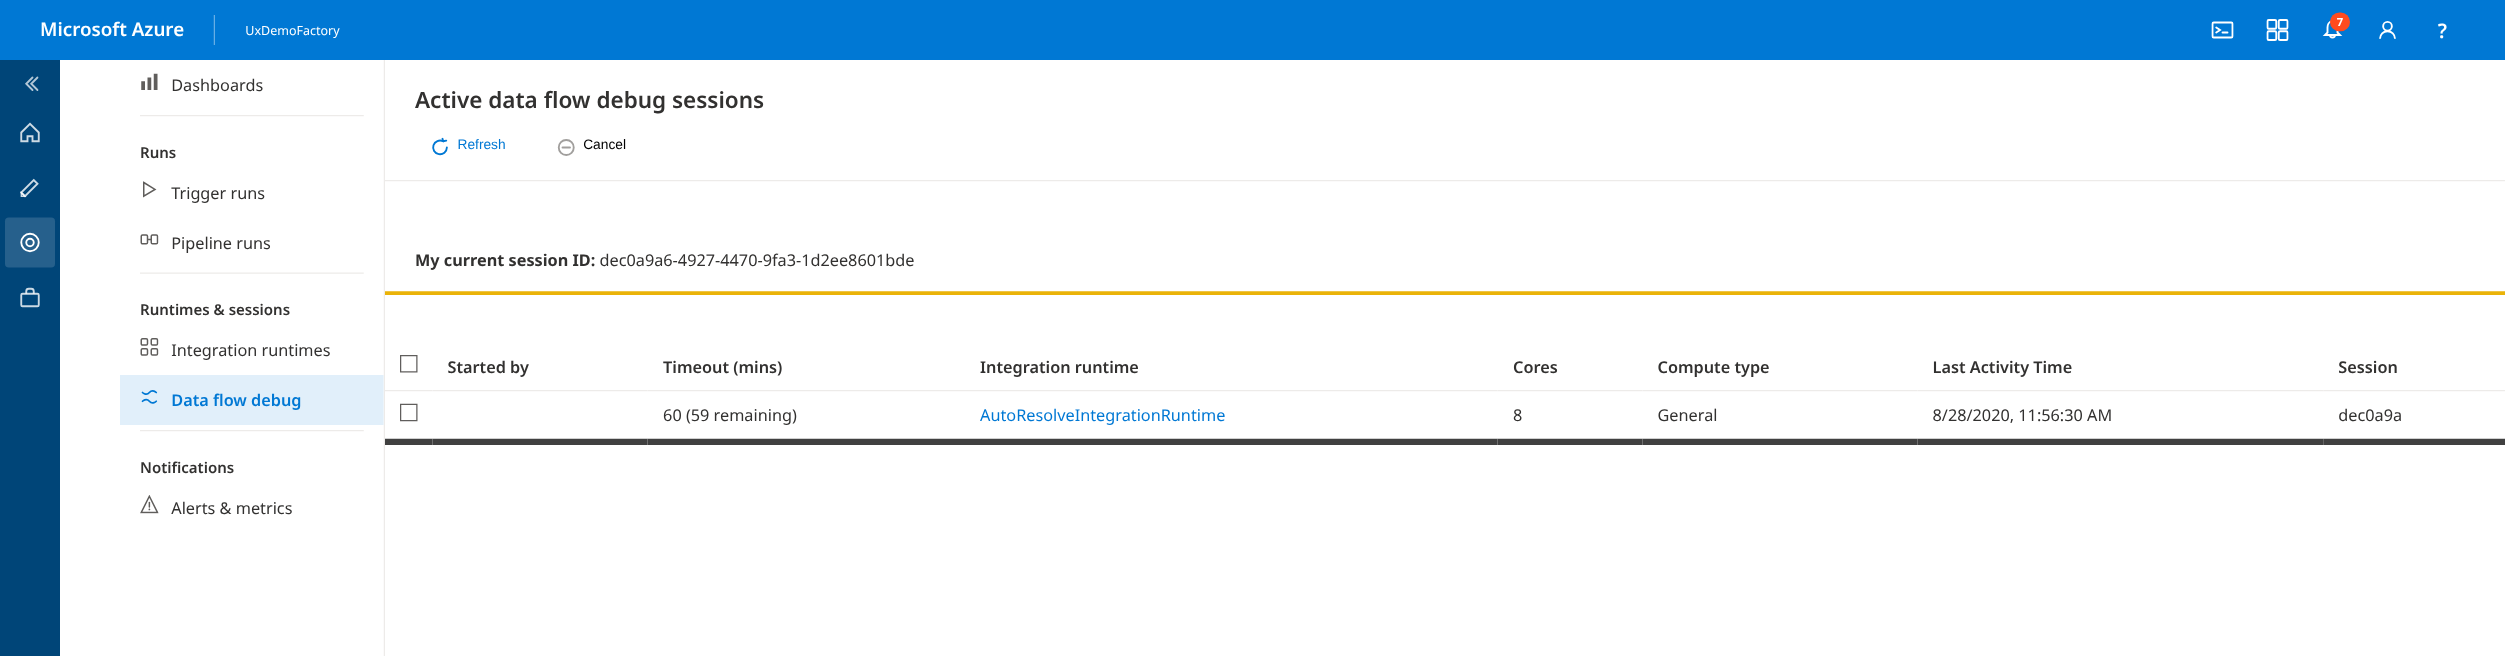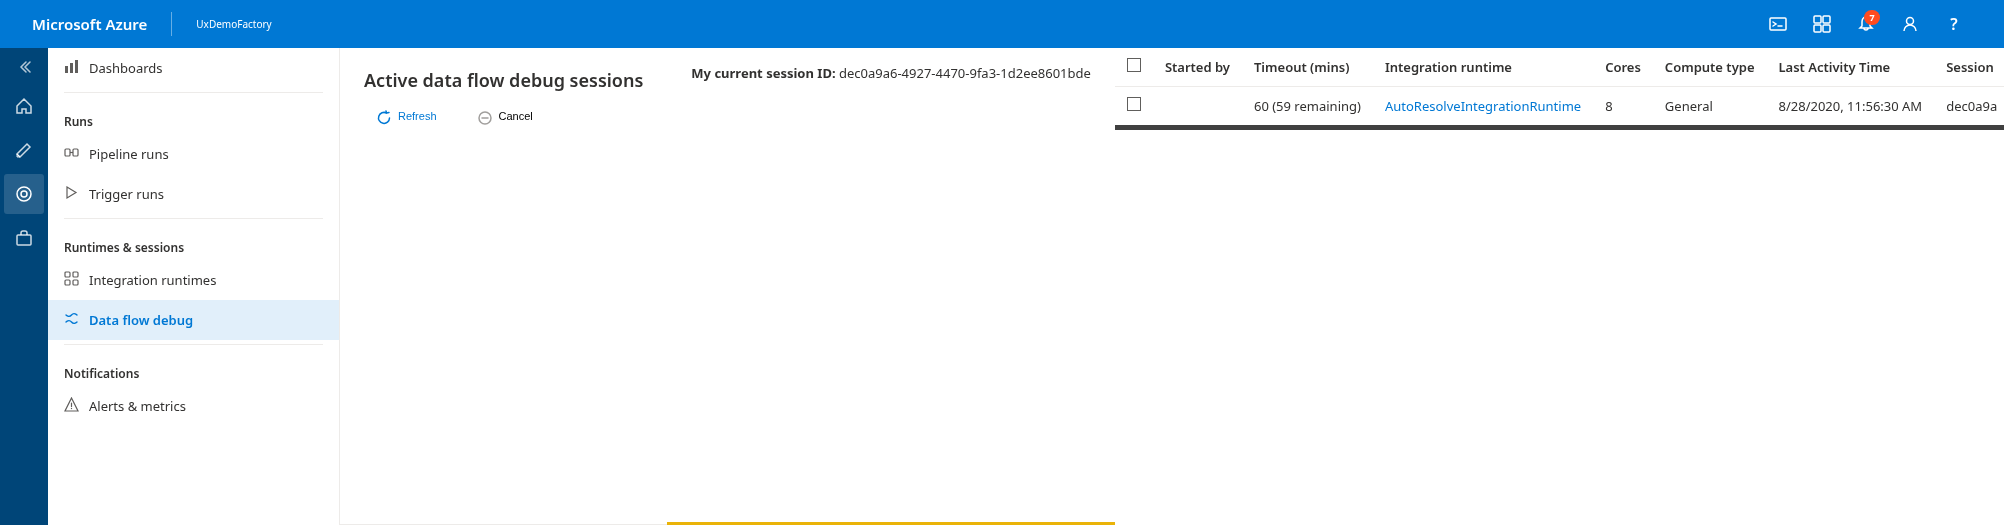--- a/index.html
+++ b/index.html
@@ -99,27 +99,28 @@
     .icon-bar-btn.active { background: rgba(255,255,255,0.15); color: white; }
     .icon-bar-collapse {
       color: rgba(255,255,255,0.6);
       font-size: 12px;
       padding: 4px;
       cursor: pointer;
     }
 
     
     .nav-panel {
-      width: 292px;
+      width: 260px;
       background: white;
       border-right: 1px solid #edebe9;
       display: flex;
       flex-direction: column;
       overflow-y: auto;
       flex-shrink: 0;
+      padding-left: 48px;
     }
     .nav-section-label {
       font-size: 12px;
       font-weight: 600;
       color: #323130;
       padding: 16px 16px 4px 16px;
     }
     .nav-section-divider {
       height: 1px;
       background: #edebe9;
@@ -137,21 +138,22 @@
     .nav-item.active { background: #e1effa; color: #0078d4; font-weight: 600; }
     .nav-item-icon { font-size: 15px; color: #605e5c; }
     .nav-item.active .nav-item-icon { color: #0078d4; }
 
     
     .main-content {
       flex: 1;
       background: white;
       overflow: auto;
       display: flex;
-      flex-direction: row;
+      flex-direction: column;
+      gap: 38px;
     }
     .main-header {
       padding: 20px 24px 12px;
       border-bottom: 1px solid #edebe9;
     }
     .main-title {
       font-size: 18px;
       font-weight: 600;
       color: #323130;
       margin-bottom: 12px;
@@ -315,34 +317,34 @@
         </svg>
       </span>
       <span>Dashboards</span>
     </div>
     <div class="nav-section-divider"></div>
 
     <div class="nav-section-label">Runs</div>
     <div class="nav-item">
       <span class="nav-item-icon">
         <svg width="15" height="15" viewBox="0 0 15 15" fill="none">
+          <polygon points="3,2 12,7.5 3,13" stroke="#605e5c" stroke-width="1.2" fill="none"></polygon>
+        </svg>
+      </span>
+      <span>Trigger runs</span>
+    </div>
+    <div class="nav-item">
+      <span class="nav-item-icon">
+        <svg width="15" height="15" viewBox="0 0 15 15" fill="none">
           <rect x="1" y="4" width="5" height="7" rx="1" stroke="#605e5c" stroke-width="1.2"></rect>
           <rect x="9" y="4" width="5" height="7" rx="1" stroke="#605e5c" stroke-width="1.2"></rect>
           <line x1="6" y1="7.5" x2="9" y2="7.5" stroke="#605e5c" stroke-width="1.2"></line>
         </svg>
       </span>
       <span>Pipeline runs</span>
-    </div>
-    <div class="nav-item">
-      <span class="nav-item-icon">
-        <svg width="15" height="15" viewBox="0 0 15 15" fill="none">
-          <polygon points="3,2 12,7.5 3,13" stroke="#605e5c" stroke-width="1.2" fill="none"></polygon>
-        </svg>
-      </span>
-      <span>Trigger runs</span>
     </div>
     <div class="nav-section-divider"></div>
 
     <div class="nav-section-label">Runtimes &amp; sessions</div>
     <div class="nav-item">
       <span class="nav-item-icon">
         <svg width="15" height="15" viewBox="0 0 15 15" fill="none">
           <rect x="1" y="1" width="5" height="5" rx="1" stroke="#605e5c" stroke-width="1.2"></rect>
           <rect x="9" y="1" width="5" height="5" rx="1" stroke="#605e5c" stroke-width="1.2"></rect>
           <rect x="1" y="9" width="5" height="5" rx="1" stroke="#605e5c" stroke-width="1.2"></rect>

